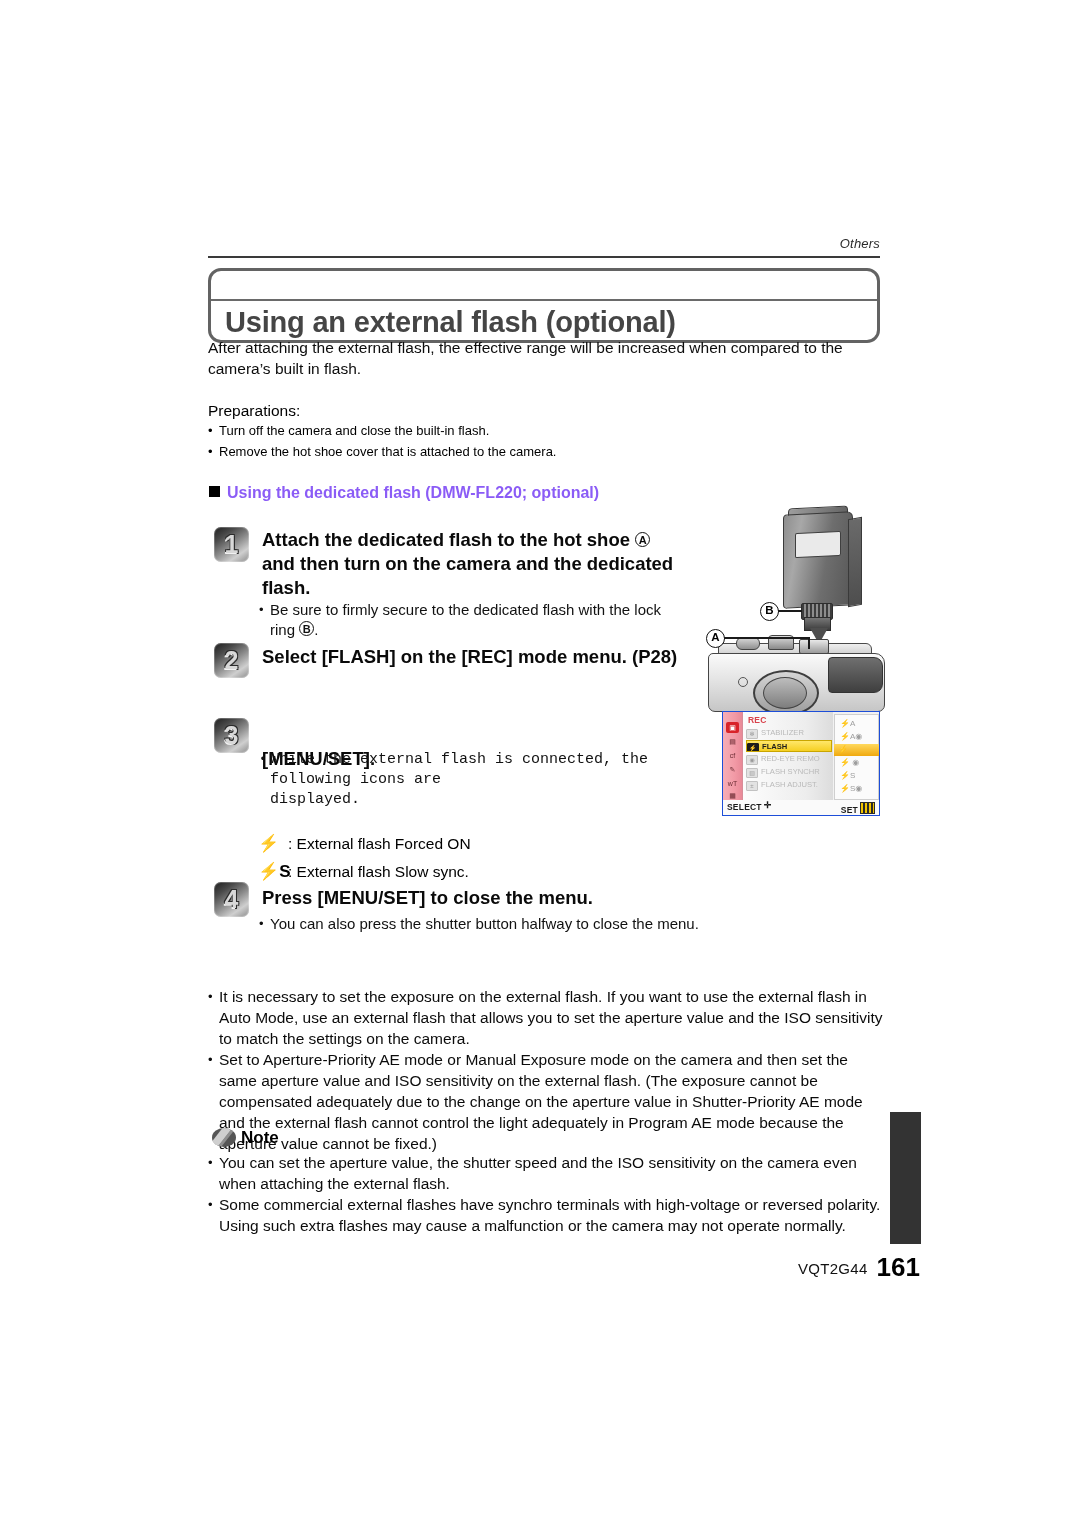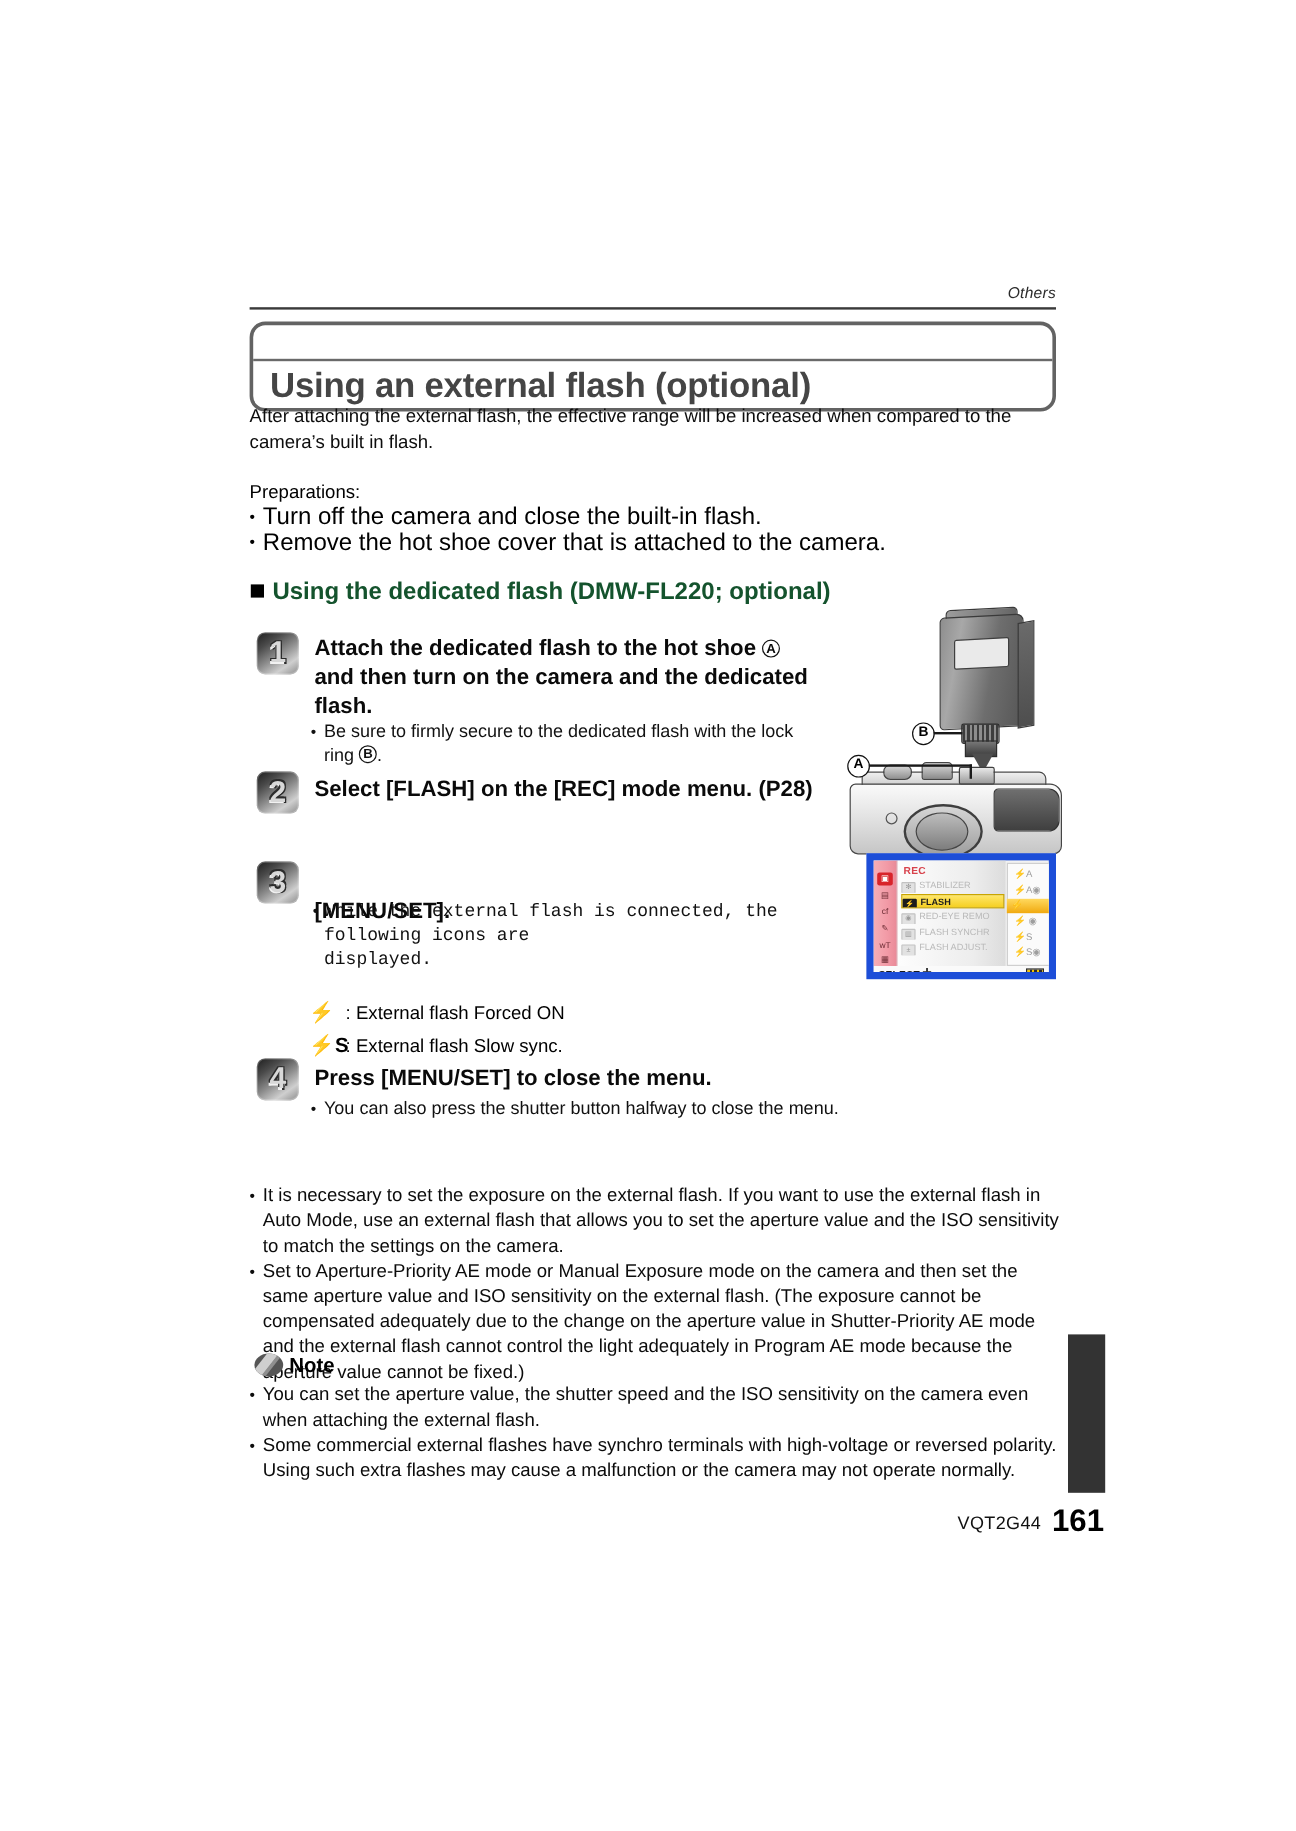--- a/index.html
+++ b/index.html
@@ -92,41 +92,41 @@
     left: 208px;
     top: 400px;
     font-size: 15.5px;
     line-height: 21px;
   }
   .prep-list {
     position: absolute;
     left: 208px;
     top: 421px;
     width: 680px;
-    font-size: 20px;
+    font-size: 13px;
     line-height: 20.5px;
   }
   .bullet-line {
     position: relative;
     padding-left: 11px;
   }
   .bullet-line::before {
     content: "•";
     position: absolute;
     left: 0;
     top: 0;
     font-size: 13px;
   }
 
   
   .sq-head {
     position: absolute;
-    font-size: 20px;
-    font-weight: bold;
-    color: #14532d;
+    font-size: 16px;
+    font-weight: bold;
+    color: #8b5cf6;
     line-height: 22px;
   }
   .sq-head .sq {
     display: inline-block;
     width: 11px;
     height: 11px;
     background: #000;
     margin-right: 7px;
     vertical-align: 1px;
   }
@@ -446,21 +446,21 @@
     height: 1.6px;
   }
 
   
   .menu-shot {
     position: absolute;
     left: 722px;
     top: 711px;
     width: 158px;
     height: 105px;
-    border: 6px solid #1d4ed8;
+    border: 1px solid #1d4ed8;
     background: #f2f2f2;
     box-sizing: border-box;
     overflow: hidden;
     font-size: 7.5px;
     font-family: "Liberation Sans", sans-serif;
   }
   .ms-left {
     position: absolute;
     left: 0; top: 0;
     width: 19px; height: 88px;

